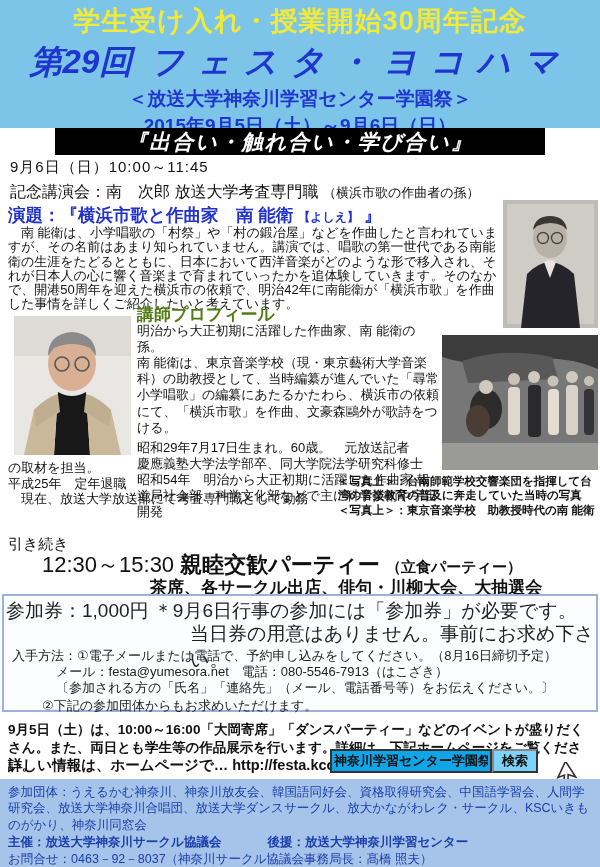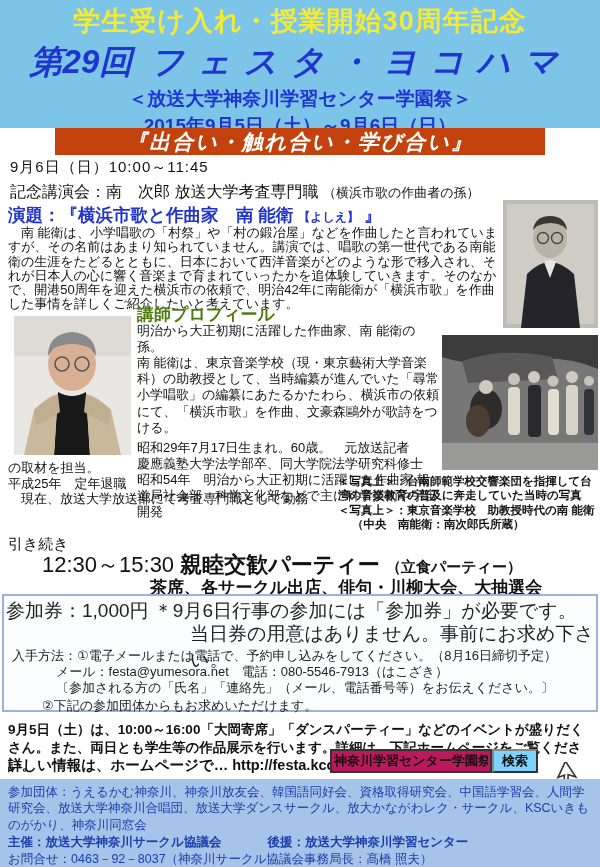--- a/index.html
+++ b/index.html
@@ -10,21 +10,21 @@
   .header{position:absolute;left:0;top:0;width:600px;height:128px;background:#7cc4e8;
           display:flex;flex-direction:column;align-items:center;justify-content:flex-start;}
   .hdr-anniv{margin-top:3px;font-size:27px;font-weight:bold;color:#f2ea38;letter-spacing:1px;}
   .hdr-title-row{display:flex;align-items:baseline;gap:18px;margin-top:1px;}
   .hdr-edition{font-size:33px;font-weight:bold;font-style:italic;color:#1f35cf;}
   .hdr-title{font-size:33px;font-weight:bold;font-style:italic;color:#1f35cf;letter-spacing:13px;}
   .hdr-sub{font-size:19px;font-weight:bold;color:#1f35cf;margin-top:1px;}
   .hdr-dates{font-size:19px;font-weight:bold;color:#1f35cf;margin-top:1px;}
 
   
-  .slogan{position:absolute;left:55px;top:128px;width:490px;height:27px;background:#c2410c;
+  .slogan{position:absolute;left:55px;top:128px;width:490px;height:27px;background:#000000;
           color:#ffffff;font-size:21px;font-weight:bold;font-style:italic;letter-spacing:2px;
           display:flex;align-items:center;justify-content:center;}
 
   
   .datetime{position:absolute;left:10px;top:158px;font-size:15px;color:#111;letter-spacing:1px;}
   .lecture-line{position:absolute;left:10px;top:182px;font-size:16px;color:#111;}
   .lecture-note{font-size:13px;}
   .theme{position:absolute;left:8px;top:203px;font-size:17.5px;font-weight:bold;color:#2233cc;}
   .theme-ruby{font-size:12px;}
   .abstract{position:absolute;left:8px;top:226px;width:495px;font-size:13px;line-height:1.1;color:#111;}
@@ -60,21 +60,21 @@
   .ticket-how1{position:absolute;left:12px;top:647px;font-size:13px;color:#222;}
   .ticket-how2{position:absolute;left:56px;top:663px;font-size:13px;color:#222;}
   .ticket-how3{position:absolute;left:56px;top:679px;font-size:13px;color:#222;}
   .ticket-how4{position:absolute;left:42px;top:697px;font-size:13px;color:#222;}
 
   .sep5{position:absolute;left:8px;top:721px;width:586px;font-size:13.5px;font-weight:bold;
         line-height:1.35;color:#111;}
 
   .homepage{position:absolute;left:8px;top:756px;font-size:14.5px;font-weight:bold;color:#111;}
   .searchbox{position:absolute;left:330px;top:749px;display:flex;align-items:stretch;height:24px;}
-  .search-input{width:162px;height:24px;border:2px solid #333;background:#be185d;font-size:13px;
+  .search-input{width:162px;height:24px;border:2px solid #333;background:#0ea5e9;font-size:13px;
                 font-weight:bold;font-family:inherit;padding:0 2px;box-sizing:border-box;color:#111;}
   .search-button{width:46px;height:24px;border:2px solid #888;border-style:outset;background:#7dd3fc;
                  font-size:13px;font-weight:bold;font-family:inherit;color:#111;padding:0;}
   .cursor{position:absolute;left:556px;top:762px;width:26px;height:26px;}
 
   
   .footer{position:absolute;left:0;top:779px;width:600px;height:88px;background:#a6c3e9;
           color:#1c3faa;font-size:12.5px;line-height:1.3;box-sizing:border-box;padding:5px 8px 12px 8px;}
   .footer .groups{margin:0;}
   .footer .org-line{margin:1px 0 0 0;font-weight:bold;}
@@ -173,21 +173,20 @@
 
   <div class="cont-text">
     <div>の取材を担当。</div>
     <div>平成25年　定年退職</div>
     <div>　現在、放送大学放送部にて考査専門職として勤務</div>
   </div>
 
   <div class="captions">
     <div>＜写真上＞：台南師範学校交響楽団を指揮して台湾の音楽教育の普及に奔走していた当時の写真</div>
     <div>＜写真上＞：東京音楽学校　助教授時代の南 能衛</div>
-    <div class="cap3">（中央　南能衛：南次郎氏所蔵）</div>
   </div>
 
   <div class="party-lead">引き続き</div>
   <div class="party-main">
     <span>12:30～15:30</span>
     <span class="party-name">親睦交歓パーティー</span>
     <span class="party-note">（立食パーティー）</span>
   </div>
   <div class="party-items">茶席、各サークル出店、俳句・川柳大会、大抽選会</div>
 

